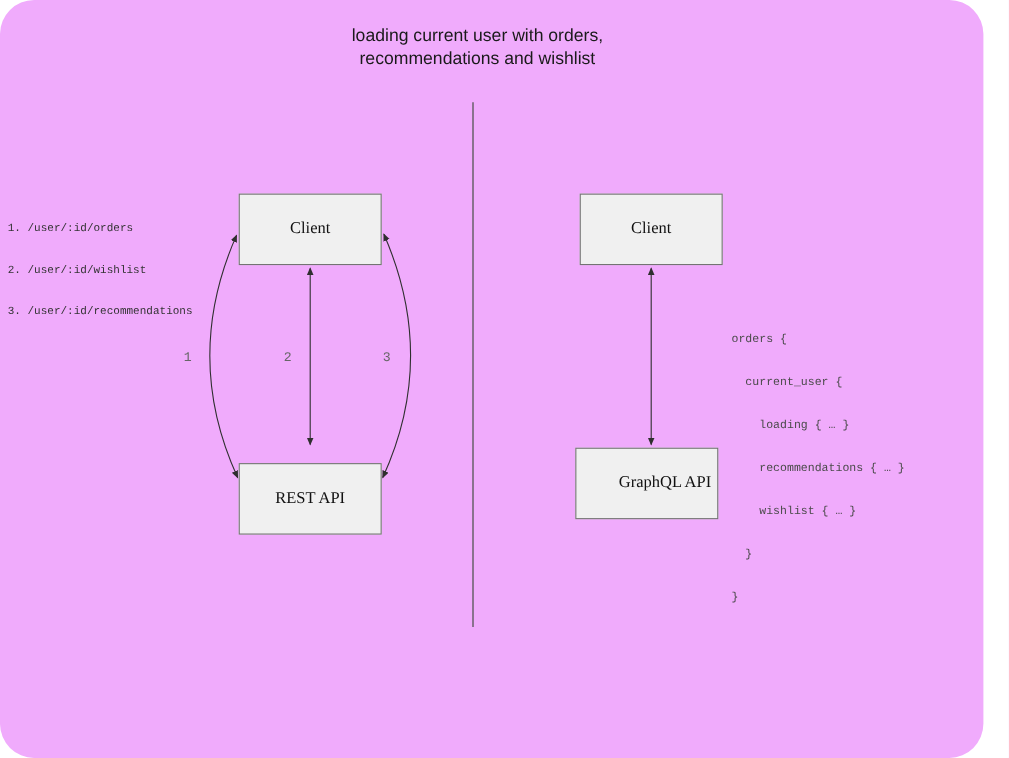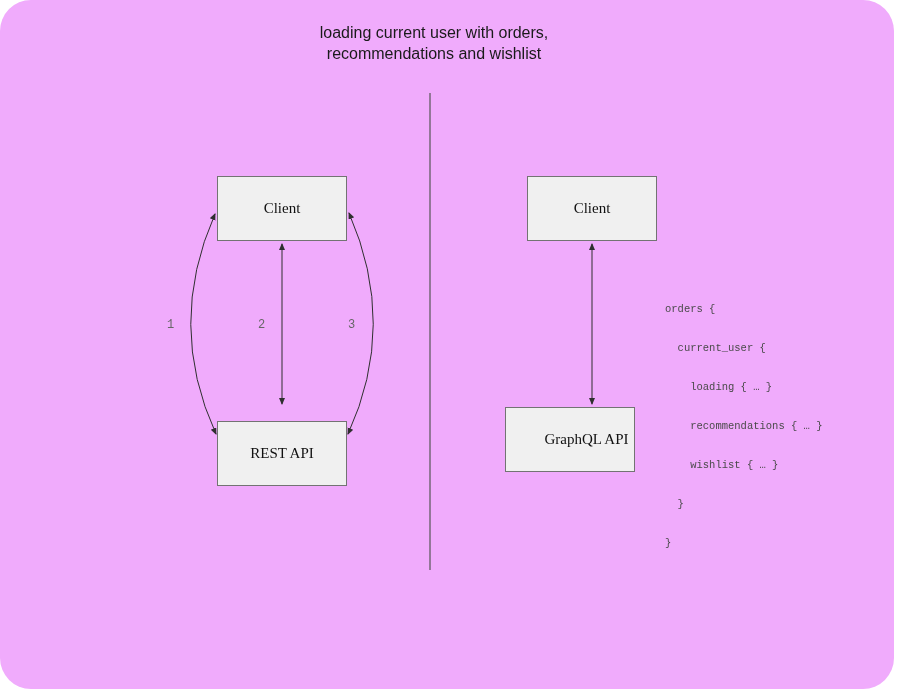--- a/index.html
+++ b/index.html
@@ -43,21 +43,21 @@
     display: flex;
     align-items: center;
     justify-content: center;
     font-size: 15px;
     color: #111111;
     font-family: Liberation Serif, serif;
   }
   .box-client-left   { left: 217px; top: 176px; }
   .box-rest-api      { left: 217px; top: 407px; margin-top: 14px; }
   .box-client-right  { left: 527px; top: 176px; }
-  .box-graphql-api   { left: 505px; top: 407px; padding-left: 33px; }
+  .box-graphql-api   { left: 523px; top: 407px; padding-left: 33px; }
 
   .endpoint-list {
     position: absolute;
     left: 7px;
     top: 178px;
     font-family: "Liberation Mono", monospace;
     font-size: 10px;
     line-height: 12.5px;
     color: #333333;
     white-space: pre;
@@ -107,20 +107,25 @@
 
     <path d="M 216 434 Q 166 325 215 214" fill="none" stroke="#2f2f2f" stroke-width="1" marker-start="url(#arrow-start)" marker-end="url(#arrow-end)"></path>
 
     <line x1="282" y1="404" x2="282" y2="244" stroke="#2f2f2f" stroke-width="1" marker-start="url(#arrow-start)" marker-end="url(#arrow-end)"></line>
 
     <path d="M 348 434 Q 398 325 349 213" fill="none" stroke="#2f2f2f" stroke-width="1" marker-start="url(#arrow-start)" marker-end="url(#arrow-end)"></path>
 
     <line x1="592" y1="404" x2="592" y2="244" stroke="#2f2f2f" stroke-width="1" marker-start="url(#arrow-start)" marker-end="url(#arrow-end)"></line>
   </svg>
 
+  <div class="endpoint-list">
+    <div>1. /user/:id/orders</div>
+    <div>2. /user/:id/wishlist</div>
+    <div>3. /user/:id/recommendations</div>
+  </div>
 
   <span class="arrow-num arrow-num-1">1</span>
   <span class="arrow-num arrow-num-2">2</span>
   <span class="arrow-num arrow-num-3">3</span>
 
   <div class="node-box box-client-left">
     <span>Client</span>
   </div>
   <div class="node-box box-rest-api">
     <span>REST API</span>

